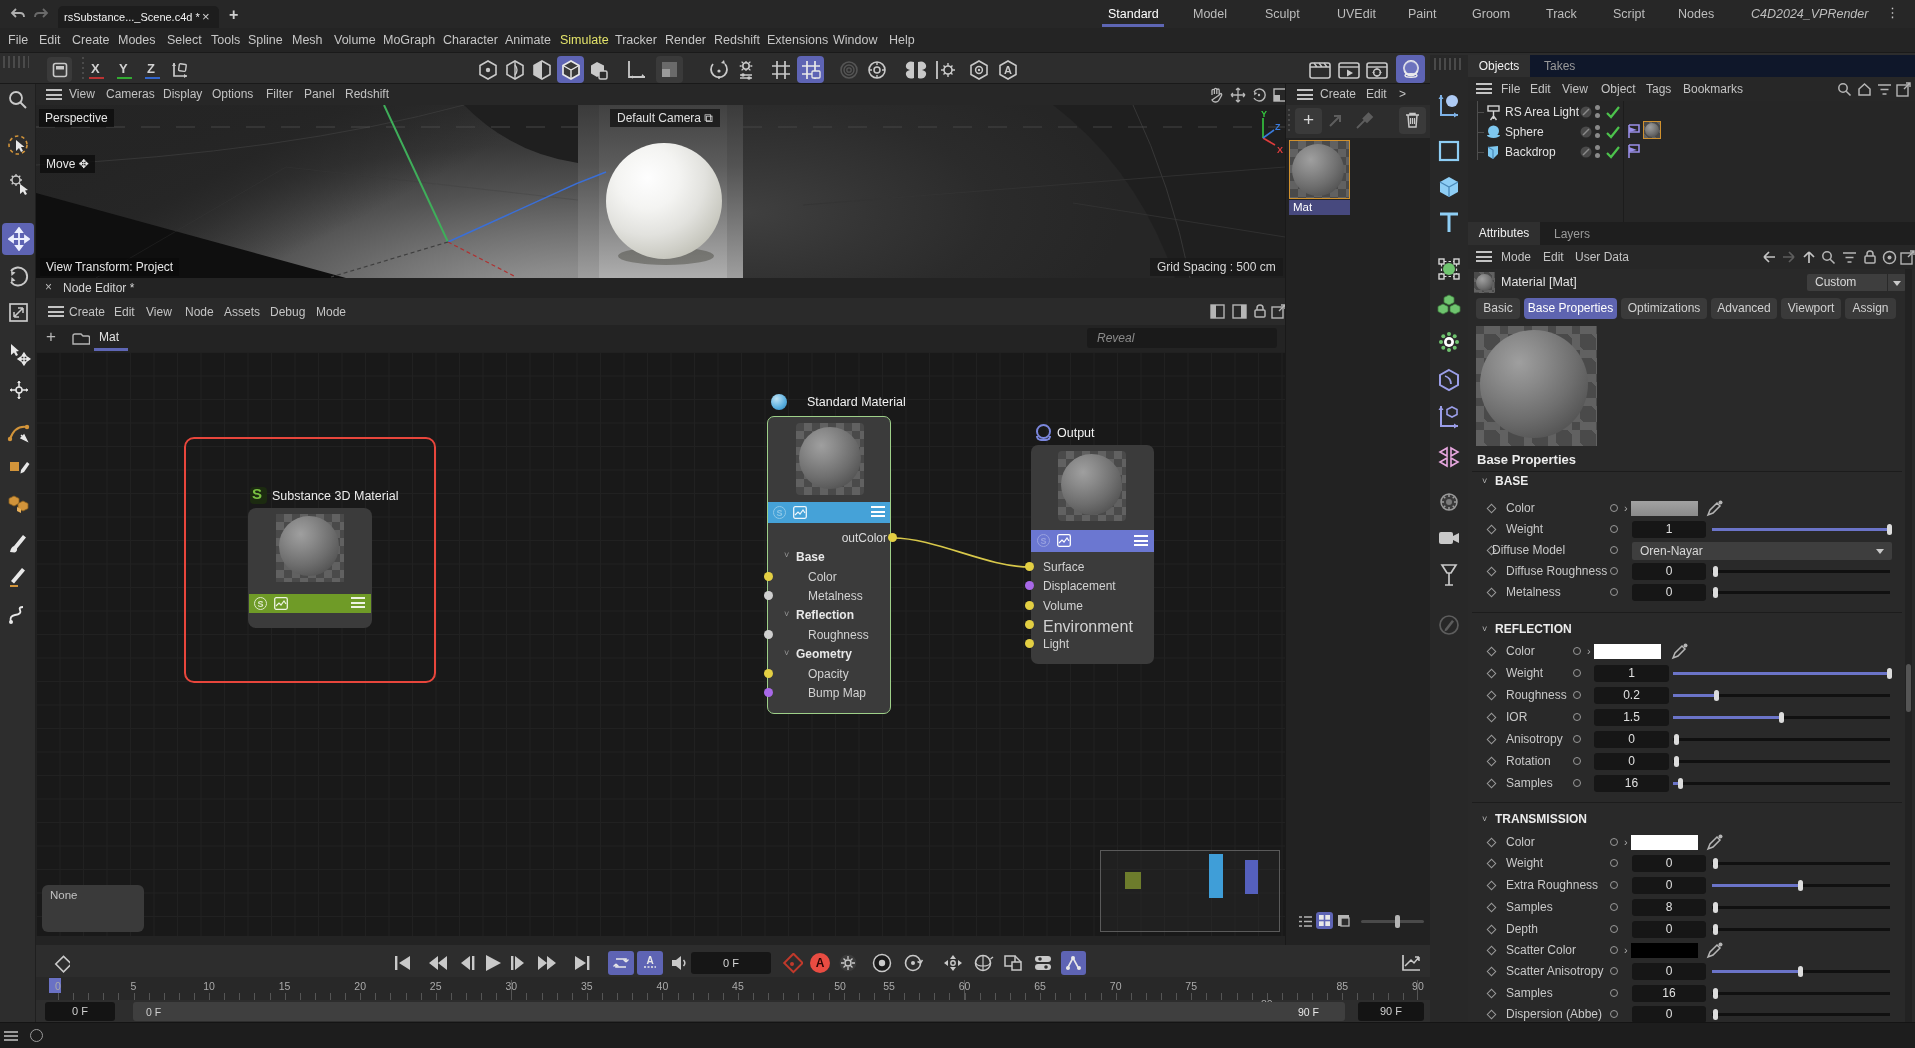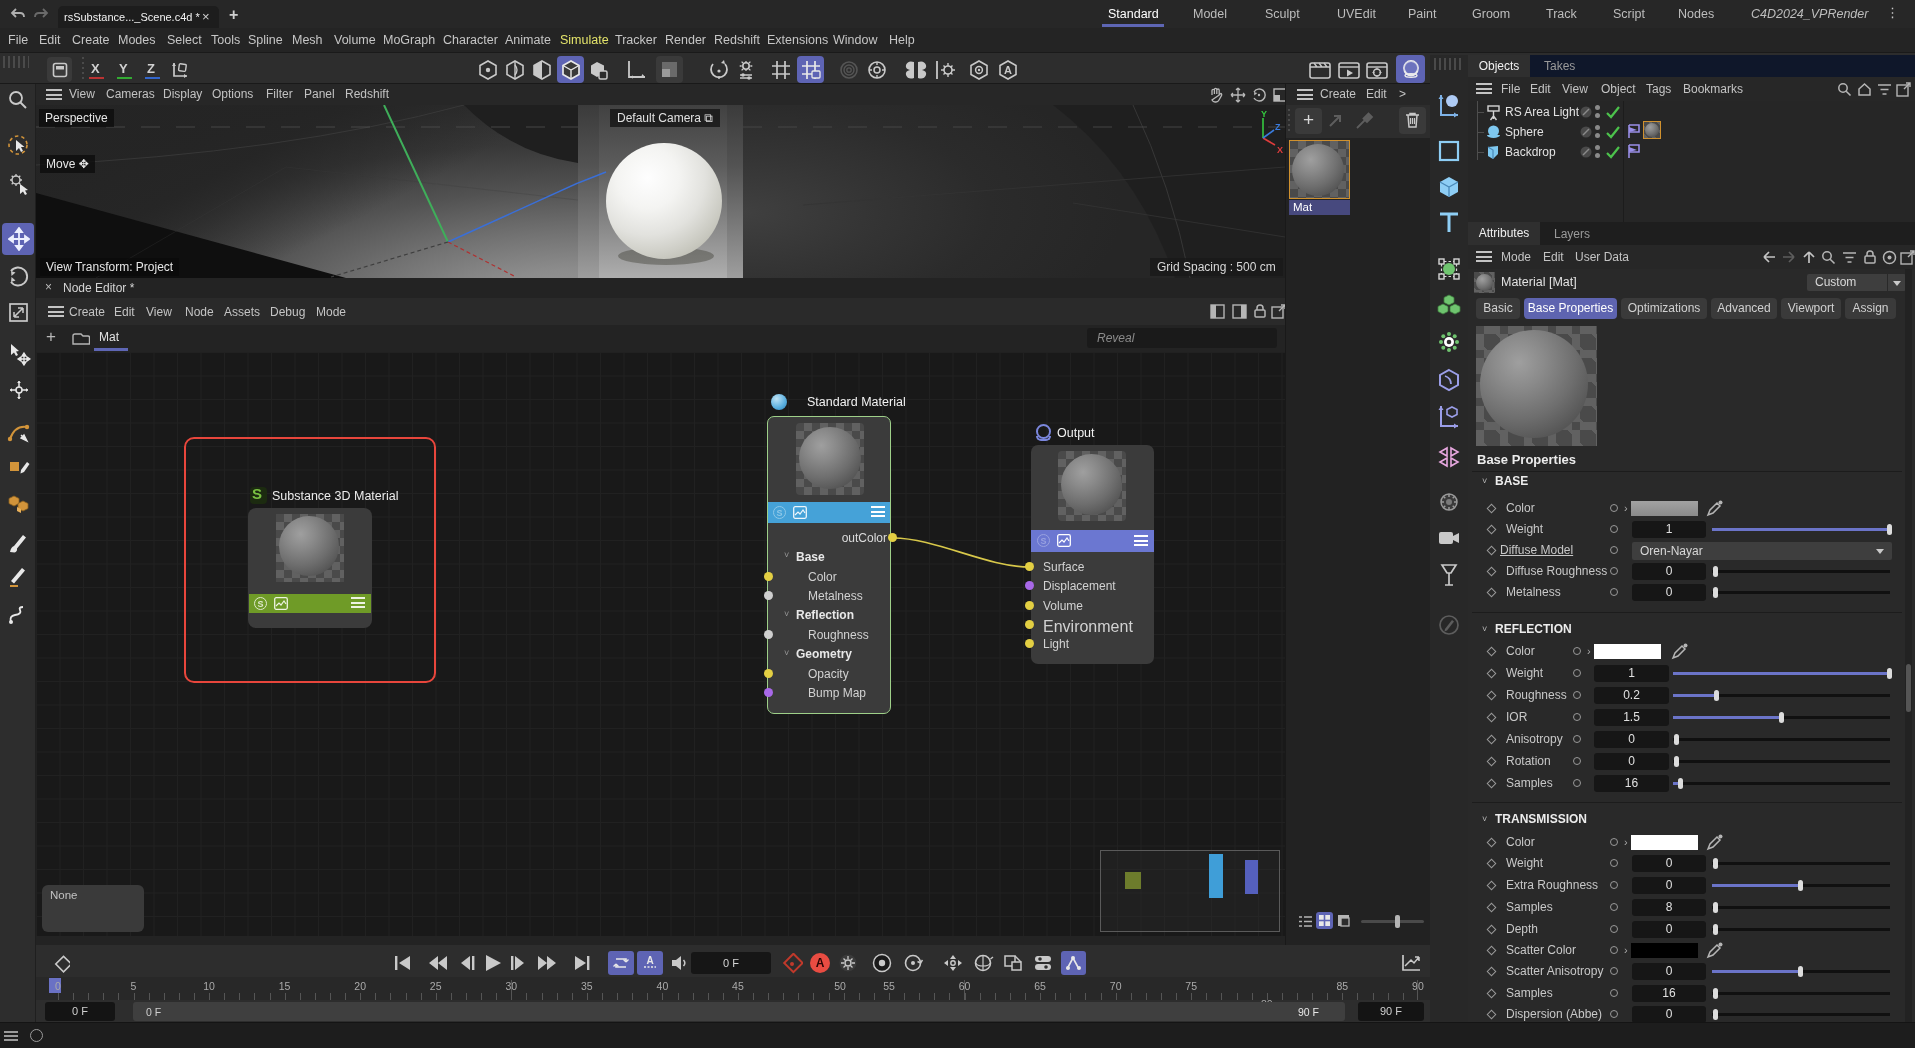--- a/index.html
+++ b/index.html
@@ -930,21 +930,21 @@
       </svg>
 
   <div class="abs diam" style="left:20px;top:471px;"></div>
   <span class="abs lbl" style="left:38px;top:467px;">Weight</span>
   <div class="abs circ" style="left:142px;top:470px;"></div>
   <div class="abs vbox" style="left:164px;top:466px;width:74px;">1</div>
   <div class="abs fl" style="left:244px;top:473px;width:178px;"></div>
   <div class="abs kn" style="left:419px;top:469px;"></div>
 
   <div class="abs diam" style="left:20px;top:492px;"></div>
-  <span class="abs lbl" style="left:32px;top:488px;text-decoration:underline;">Diffuse Model</span>
+  <span class="abs lbl" style="left:24px;top:488px;">Diffuse Model</span>
   <div class="abs circ" style="left:142px;top:491px;"></div>
   <div class="abs" style="left:164px;top:487px;width:260px;height:18px;background:#3e3e3e;border-radius:2px;color:#d8d8d8;font-size:12px;line-height:18px;padding-left:8px;">Oren-Nayar</div>
   <div class="abs" style="left:408px;top:494px;width:0;height:0;border-left:4px solid transparent;border-right:4px solid transparent;border-top:5px solid #c9c9c9;"></div>
 
   <div class="abs diam" style="left:20px;top:513px;"></div>
   <span class="abs lbl" style="left:38px;top:509px;">Diffuse Roughness</span>
   <div class="abs circ" style="left:142px;top:512px;"></div>
   <div class="abs vbox" style="left:164px;top:508px;width:74px;">0</div>
   <div class="abs trk" style="left:244px;top:515px;width:178px;"></div>
   <div class="abs kn" style="left:245px;top:511px;"></div>

